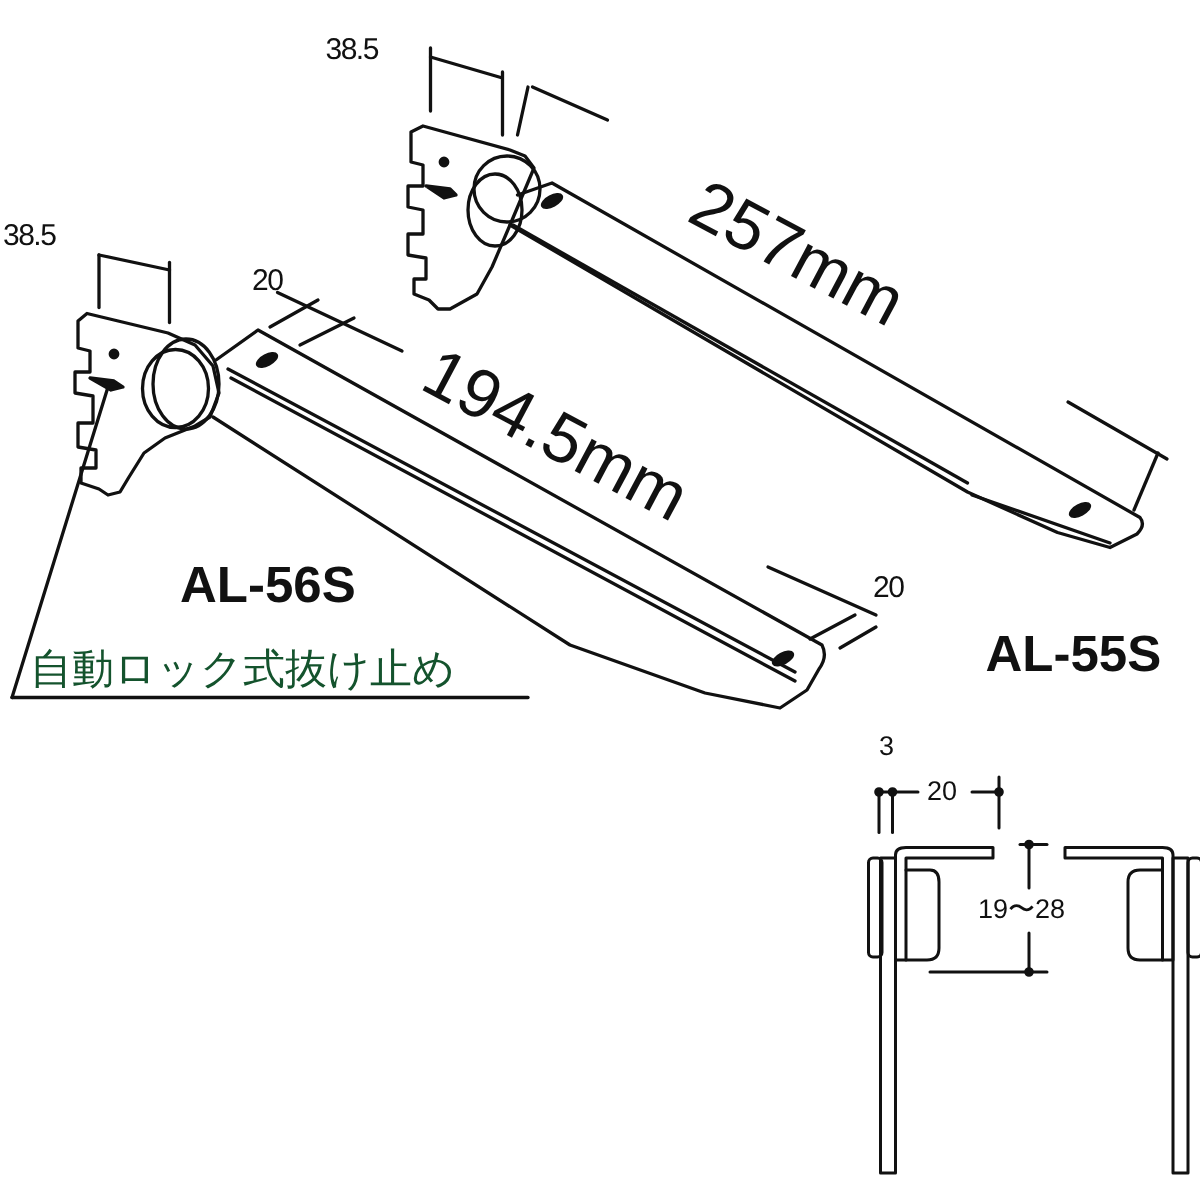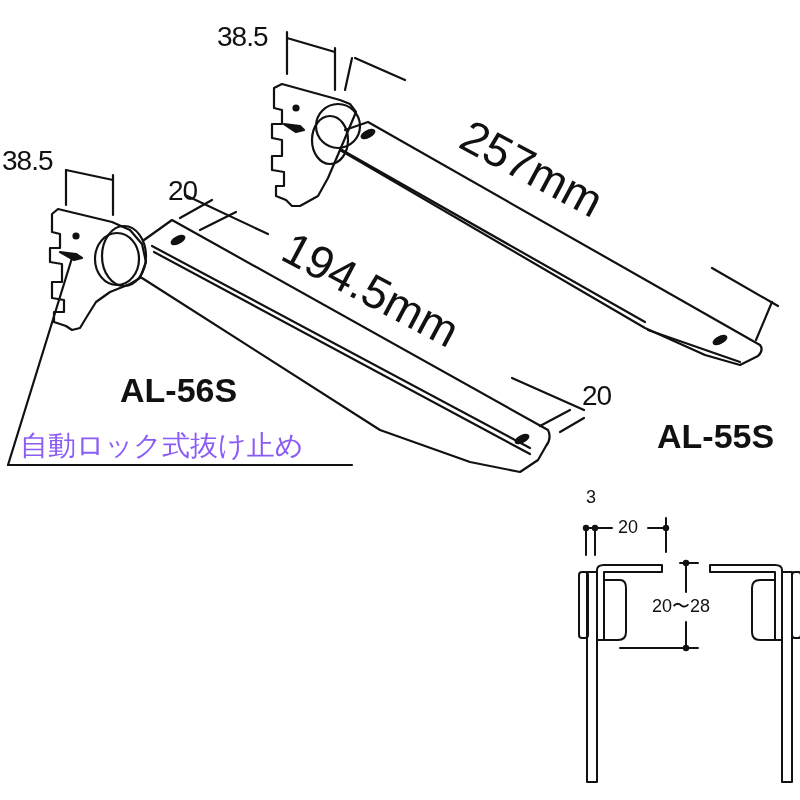--- a/index.html
+++ b/index.html
@@ -1,22 +1,22 @@
 <!DOCTYPE html>
 <html><head>
 <meta charset="utf-8">
 <style>
   html, body { margin:0; padding:0; background:#ffffff; }
   body { width:800px; height:800px; position:relative; overflow:hidden; font-family:"Liberation Sans", sans-serif; color:#111; }
   svg { position:absolute; left:0; top:0; }
   .lbl { position:absolute; white-space:nowrap; line-height:1; }
-  .dim { font-size:28px; letter-spacing:-1px; }
+  .dim { font-size:20px; letter-spacing:-1px; }
   .model { font-size:34px; font-weight:bold; letter-spacing:0px; }
   .len { font-size:46px; transform-origin:left top; }
-  .note { font-size:28px; color:#8b5cf6; }
+  .note { font-size:28px; color:#14532d; }
   .small { font-size:18px; }
 </style>
 </head>
 <body>
 
 <svg width="800" height="800" viewBox="0 0 800 800" fill="none" stroke="#111" stroke-width="2.2" stroke-linejoin="round" stroke-linecap="round">
 
   <g>
 
     <path d="M274,88 L282,84 L340,100 L350,104 L356,112 L340,150 L328,178 L318,196 L300,206 L292,206 L286,200 L276,196 L276,186 L284,186 L284,172 L272,170 L272,156 L282,156 L282,140 L272,138 L272,124 L282,124 L282,110 L274,108 Z"></path>
@@ -108,13 +108,13 @@
 <div class="lbl len" style="left:475px;top:112px;transform:rotate(28deg);">257mm</div>
 <div class="lbl len" style="left:297px;top:224px;transform:rotate(28deg);">194.5mm</div>
 
 <div class="lbl model" style="left:120px;top:373px;">AL-56S</div>
 <div class="lbl model" style="left:657px;top:393px;margin-top:26px;">AL-55S</div>
 
 <div class="lbl note" style="left:20px;top:432px;">自動ロック式抜け止め</div>
 
 <div class="lbl small" style="left:586px;top:488px;">3</div>
 <div class="lbl small" style="left:618px;top:518px;">20</div>
-<div class="lbl small" style="left:652px;top:597px;">20〜28</div>
+<div class="lbl small" style="left:652px;top:597px;">19〜28</div>
 
 </body></html>

